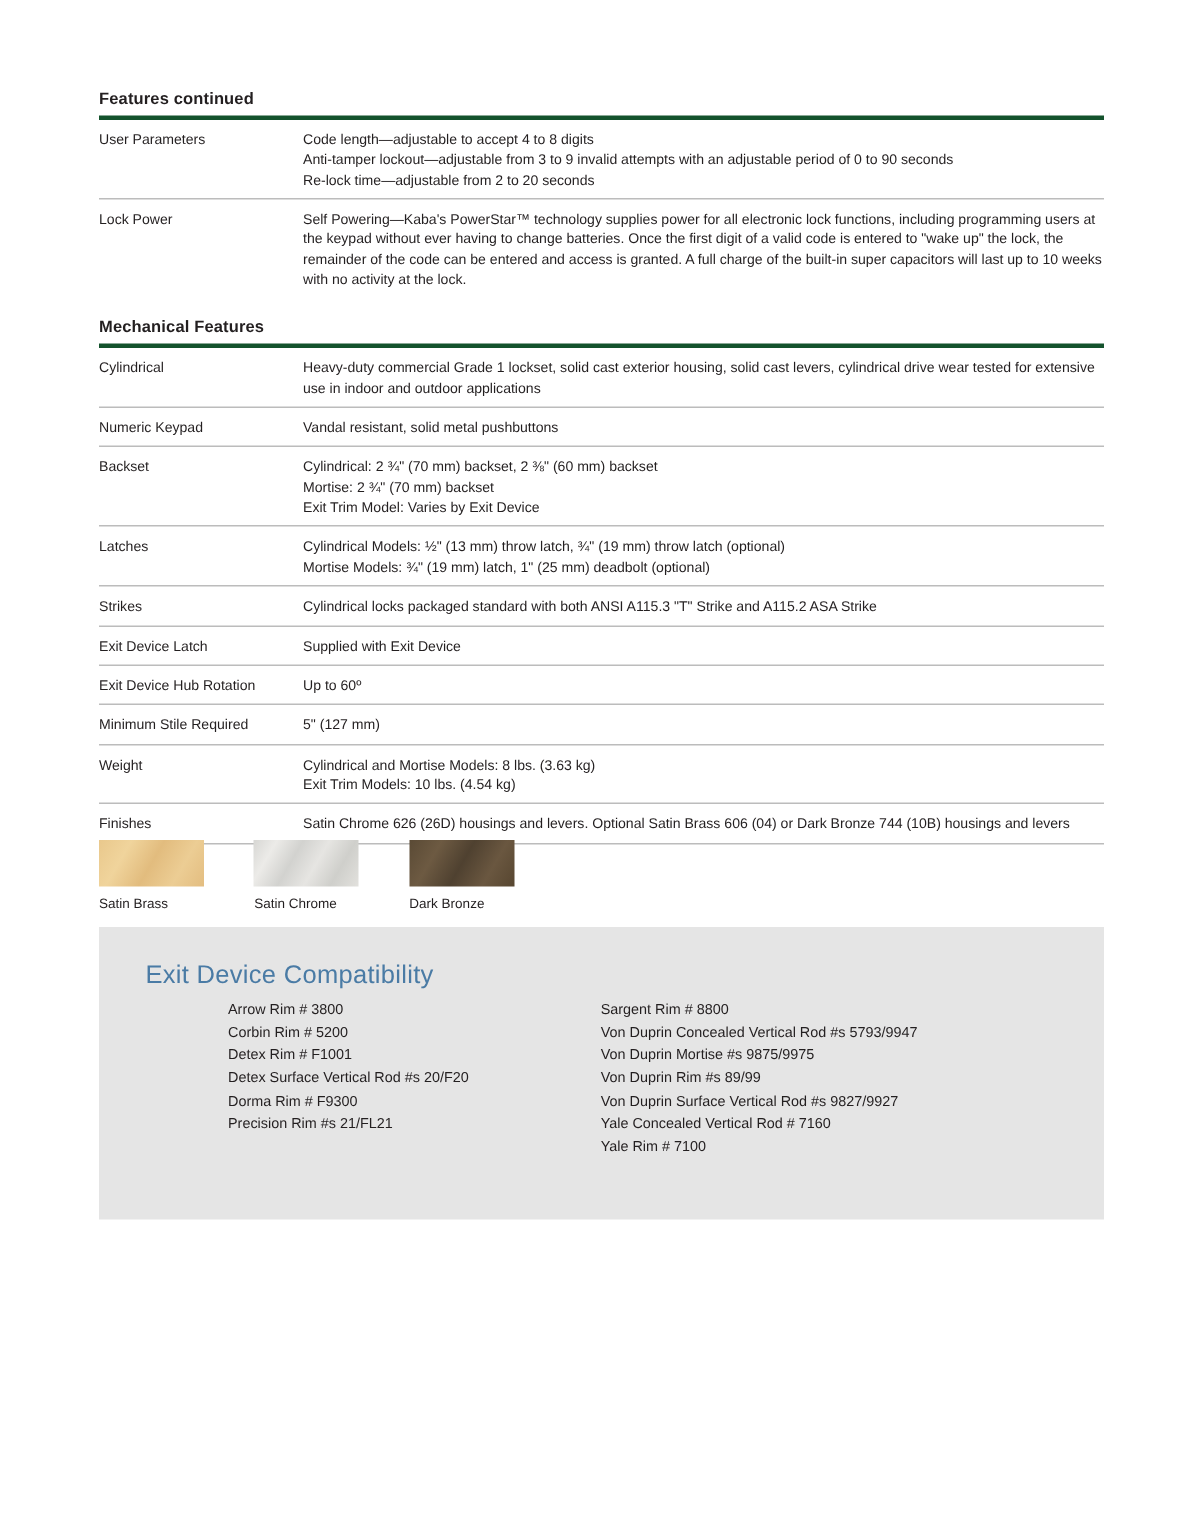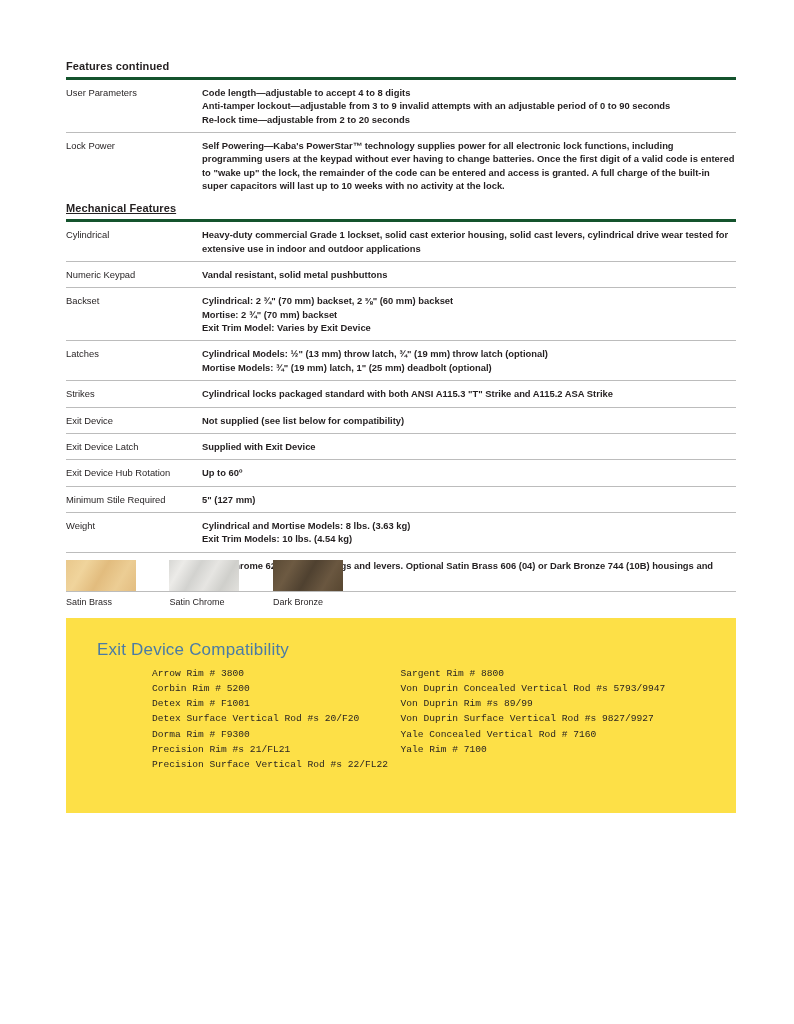--- a/index.html
+++ b/index.html
@@ -30,22 +30,21 @@
 
   
   .section-heading {
     font-size: 11px;
     font-weight: bold;
     color: #231f20;
     padding-bottom: 5px;
     letter-spacing: 0.1px;
   }
   .section-heading.second {
-    margin-top: 4px;
-    text-decoration: underline;
+    margin-top: 14px;
   }
 
   
   table.spec {
     width: 100%;
     border-collapse: collapse;
     table-layout: fixed;
   }
   table.spec td {
     vertical-align: top;
@@ -61,21 +60,21 @@
     width: 128px;
     padding-right: 8px;
     color: #231f20;
   }
   table.spec td.value {
     color: #231f20;
   }
   table.spec.last tr:last-child td {
     border-bottom: 1px solid #bcbcbc;
   }
-  .val-line { display: block; font-weight: bold; }
+  .val-line { display: block; }
 
   
   .swatches {
     position: absolute;
     left: 66px;
     top: 560px;
     width: 670px;
   }
   .swatch-group {
     display: inline-block;
@@ -101,21 +100,21 @@
     margin-top: 6px;
   }
 
   
   .compat-panel {
     position: absolute;
     left: 66px;
     top: 618px;
     width: 670px;
     height: 195px;
-    background: #fde047;
+    background: #e5e5e5;
   }
   .compat-title {
     position: absolute;
     left: 31px;
     top: 22px;
     font-size: 17px;
     color: #4a7ba5;
     letter-spacing: 0.2px;
   }
   .compat-cols {
@@ -123,21 +122,20 @@
     left: 18px;
     top: 48px;
     width: 640px;
   }
   .compat-col {
     display: inline-block;
     vertical-align: top;
     font-size: 9.6px;
     line-height: 1.58;
     color: #231f20;
-    font-family: Liberation Mono, monospace;
   }
   .compat-col.left { width: 312px; padding-left: 68px; box-sizing: border-box; }
   .compat-col.right { width: 320px; }
   .compat-item { white-space: nowrap; }
 
   
   .attention {
     position: absolute;
     left: 66px;
     top: 845px;
@@ -200,26 +198,20 @@
         <td class="label">Latches</td>
         <td class="value">
           <span class="val-line">Cylindrical Models: ½" (13 mm) throw latch, ¾" (19 mm) throw latch (optional)</span>
           <span class="val-line">Mortise Models: ¾" (19 mm) latch, 1" (25 mm) deadbolt (optional)</span>
         </td>
       </tr>
       <tr>
         <td class="label">Strikes</td>
         <td class="value">
           <span class="val-line">Cylindrical locks packaged standard with both ANSI A115.3 "T" Strike and A115.2 ASA Strike</span>
-        </td>
-      </tr>
-      <tr>
-        <td class="label">Exit Device</td>
-        <td class="value">
-          <span class="val-line">Not supplied (see list below for compatibility)</span>
         </td>
       </tr>
       <tr>
         <td class="label">Exit Device Latch</td>
         <td class="value">
           <span class="val-line">Supplied with Exit Device</span>
         </td>
       </tr>
       <tr>
         <td class="label">Exit Device Hub Rotation</td>
@@ -268,25 +260,25 @@
   <div class="compat-panel">
     <div class="compat-title">Exit Device Compatibility</div>
     <div class="compat-cols">
       <div class="compat-col left">
         <div class="compat-item">Arrow Rim # 3800</div>
         <div class="compat-item">Corbin Rim # 5200</div>
         <div class="compat-item">Detex Rim # F1001</div>
         <div class="compat-item">Detex Surface Vertical Rod #s 20/F20</div>
         <div class="compat-item">Dorma Rim # F9300</div>
         <div class="compat-item">Precision Rim #s 21/FL21</div>
-        <div class="compat-item">Precision Surface Vertical Rod #s 22/FL22</div>
       </div>
       <div class="compat-col right">
         <div class="compat-item">Sargent Rim # 8800</div>
         <div class="compat-item">Von Duprin Concealed Vertical Rod #s 5793/9947</div>
+        <div class="compat-item">Von Duprin Mortise #s 9875/9975</div>
         <div class="compat-item">Von Duprin Rim #s 89/99</div>
         <div class="compat-item">Von Duprin Surface Vertical Rod #s 9827/9927</div>
         <div class="compat-item">Yale Concealed Vertical Rod # 7160</div>
         <div class="compat-item">Yale Rim # 7100</div>
       </div>
     </div>
   </div>
 
 
 </div>

